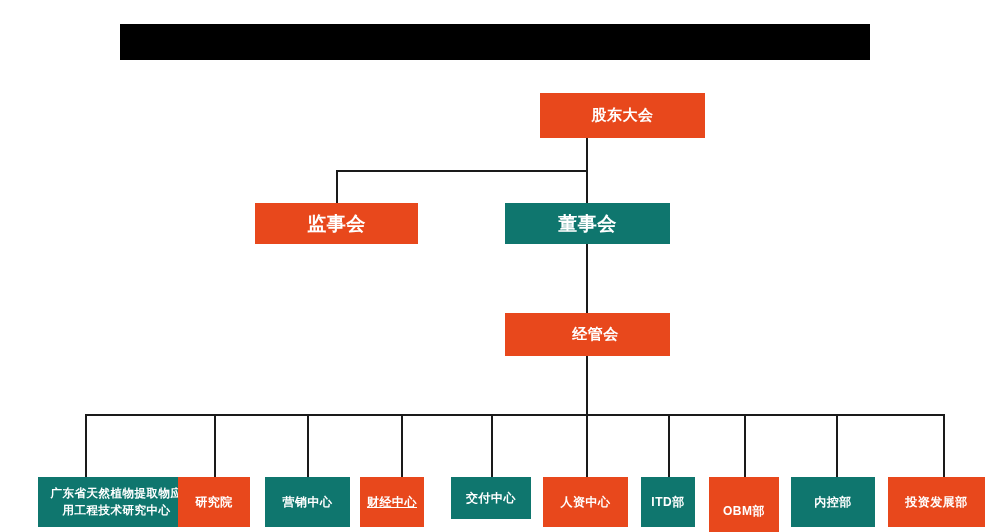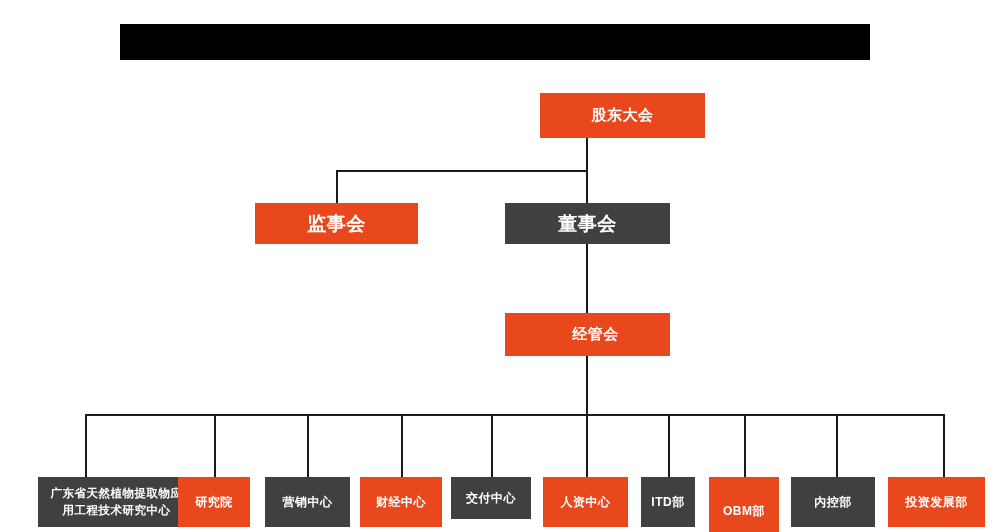--- a/index.html
+++ b/index.html
@@ -46,21 +46,21 @@
     justify-content: center;
     text-align: center;
     color: #ffffff;
     font-weight: bold;
     letter-spacing: 0.5px;
     line-height: 1.25;
     padding: 2px 4px;
     z-index: 2;
   }
   .node.dark  { background: #E8481C; }
-  .node.light { background: #404040; }
+  .node.light { background: #0f766e; }
 
   .node.lvl1 { font-size: 15px; }
   .node.lvl2 { font-size: 19px; }
   .node.lvl3 { font-size: 15px; }
   .node.leaf { font-size: 12px; }
   .node.leaf-small { font-size: 11.5px; font-weight: bold; line-height: 1.45; }
 </style>
 </head>
 <body>
 
@@ -103,21 +103,21 @@
 
   <div class="node light leaf-small" style="left:3px; top:477px; width:157px; height:50px; flex-direction:column;margin-left:35px;">
     <span>广东省天然植物提取物应</span>
     <span>用工程技术研究中心</span>
   </div>
 
   <div class="node dark leaf" style="left:178px; top:477px; width:72px; height:50px;">研究院</div>
 
   <div class="node light leaf" style="left:265px; top:477px; width:85px; height:50px;">营销中心</div>
 
-  <div class="node dark leaf" style="left:360px; top:477px; width:82px; height:50px;">财经中心</div>
+  <div class="node dark leaf" style="left:360px; top:477px; width:64px; height:50px;text-decoration:underline;">财经中心</div>
 
   <div class="node light leaf" style="left:451px; top:477px; width:80px; height:42px;">交付中心</div>
 
   <div class="node dark leaf" style="left:543px; top:477px; width:85px; height:50px;">人资中心</div>
 
   <div class="node light leaf" style="left:641px; top:477px; width:54px; height:50px;">ITD部</div>
 
   <div class="node dark leaf" style="left:709px; top:477px; width:70px; height:68px;">OBM部</div>
 
   <div class="node light leaf" style="left:791px; top:477px; width:84px; height:50px;">内控部</div>

